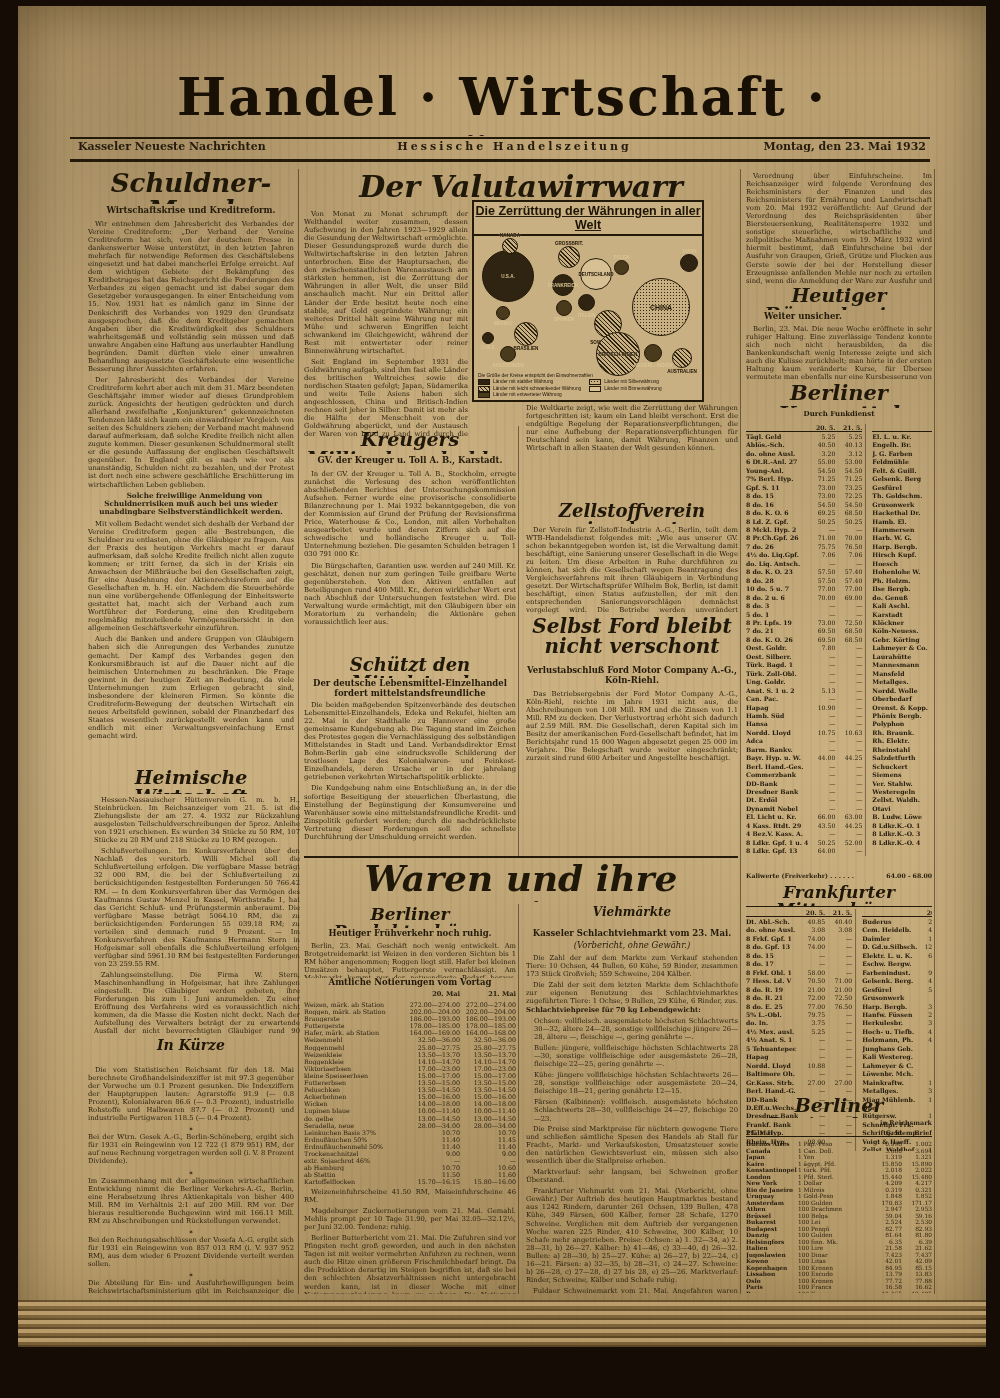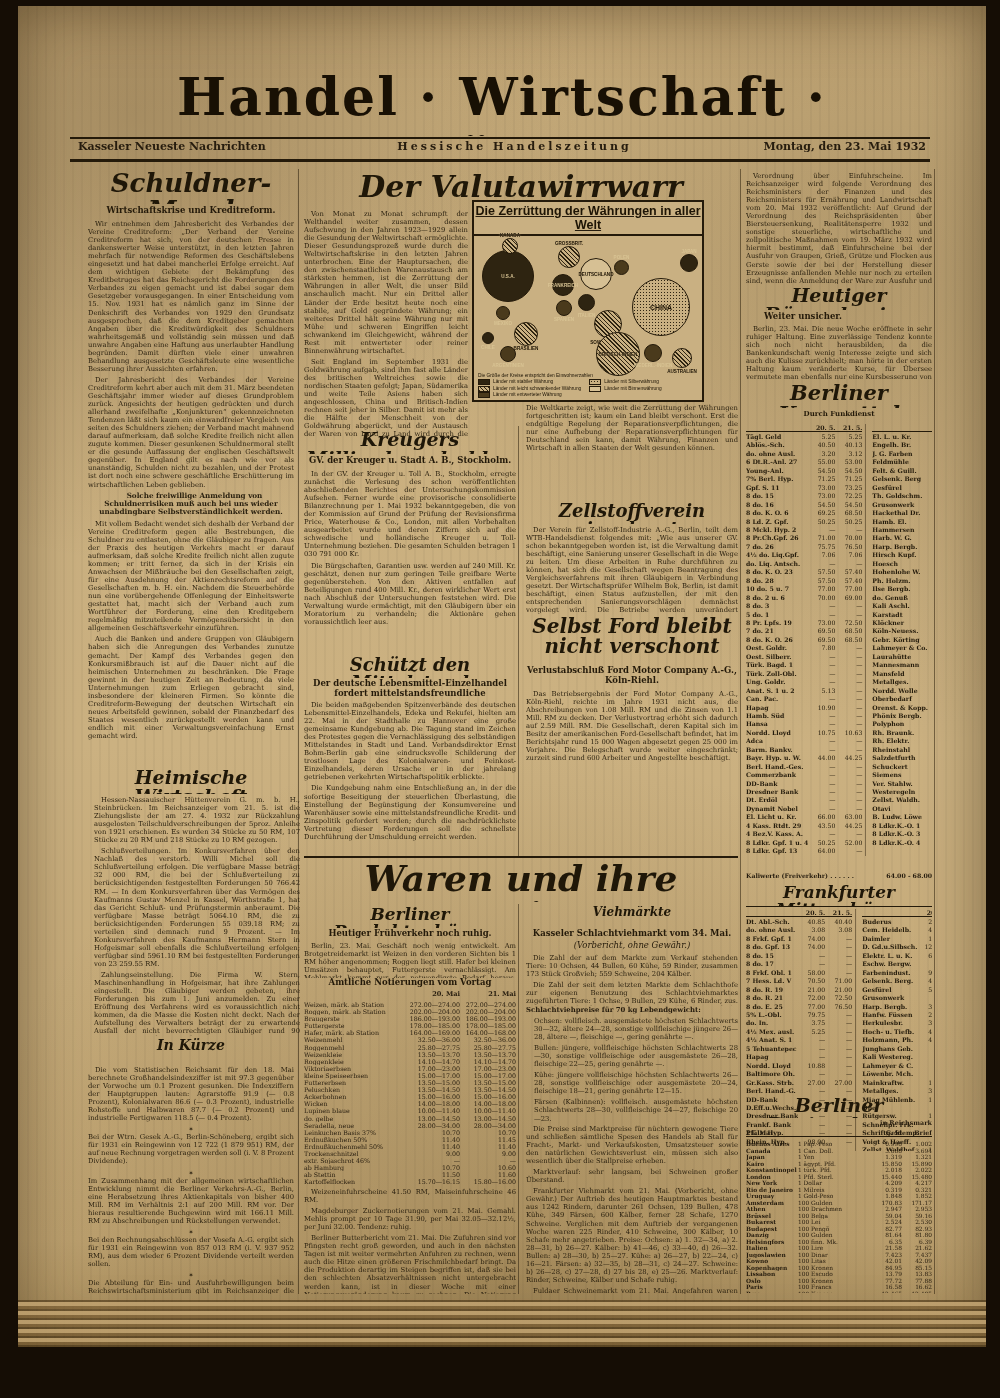--- a/index.html
+++ b/index.html
@@ -228,21 +228,21 @@
               <span>Länder mit Binnenwährung</span>
             </div>
         </div>
       </div>
     </div>
   </div>
 
   <div class="blk" style="left:286px;top:424px;width:212px;height:24px;">
     <div class="hl" style="font-size:19px;">Kreugers Milliardenschulden</div>
   </div>
-  <div class="blk sub" style="left:286px;top:450px;width:212px;height:12px;">GV. der Kreuger u. Stadt A. B., Stockholm.</div>
+  <div class="blk sub" style="left:286px;top:450px;width:212px;height:12px;">GV. der Kreuger u. Toll A. B., Karstadt.</div>
   <div class="blk bt" style="left:286px;top:464px;width:212px;height:182px;">
       <p>In der GV. der Kreuger u. Toll A. B., Stockholm, erregte zunächst die Verlesung des schon veröffentlichten abschließenden Berichtes der Untersuchungskommission Aufsehen. Ferner wurde eine provisorische consolidierte Bilanzrechnung per 1. Mai 1932 bekanntgegeben, die von der Kommission auf Grund der Prüfung der Revisionsfirma Price, Waterhouse &amp; Co., London, mit allen Vorbehalten ausgearbeitet wurde und deren Ziffern sich auf die schwedische und holländische Kreuger u. Toll-Unternehmung beziehen. Die gesamten Schulden betragen 1 030 791 000 Kr.</p>
       <p>Die Bürgschaften, Garantien usw. werden auf 240 Mill. Kr. geschätzt, denen nur zum geringen Teile greifbare Werte gegenüberstehen. Von den Aktiven entfallen auf Beteiligungen rund 400 Mill. Kr., deren wirklicher Wert erst nach Abschluß der Untersuchungen feststehen wird. Die Verwaltung wurde ermächtigt, mit den Gläubigern über ein Moratorium zu verhandeln; die Aktionäre gehen voraussichtlich leer aus.</p>
     </div>
 
   <div class="blk" style="left:286px;top:650px;width:212px;height:22px;">
     <div class="hl" style="font-size:18px;">Schützt den Mittelstand</div>
   </div>
   <div class="blk sub" style="left:286px;top:673px;width:212px;height:20px;">Der deutsche Lebensmittel-Einzelhandel fordert mittelstandsfreundliche Wirtschaftspolitik.</div>
   <div class="blk bt" style="left:286px;top:695px;width:212px;height:150px;">
@@ -421,21 +421,21 @@
     </div>
   <div class="blk bt" style="left:286px;top:1182px;width:212px;height:106px;">
       <p>Weizeneinfuhrscheine 41.50 RM, Maiseinfuhrscheine 46 RM.</p>
       <p>Magdeburger Zuckernotierungen vom 21. Mai. Gemahl. Mehlis prompt per 10 Tage 31.90, per Mai 32.05—32.12½, per Juni 32.00. Tendenz: ruhig.</p>
       <p>Berliner Butterbericht vom 21. Mai. Die Zufuhren sind vor Pfingsten recht groß geworden, und auch in den nächsten Tagen ist mit weiter vermehrten Anfuhren zu rechnen, wenn auch die Hitze einen größeren Frischmilchbedarf bringt. Da die Produktion derartig im Steigen begriffen ist, daß sie bei den schlechten Absatzverhältnissen nicht untergebracht werden kann, ist in dieser Woche mit einer Notierungsveränderung kaum zu rechnen. Die Notierung gab am Donnerstag bereits um 4 RM nach. Die Großhandelspreise des Stadthandels sind heute per 100 Pfund: Inlandsbutter 1. Qual. 131—133 RM, 2. Qual. 124—127 RM; Auslandsbutter, dänische 137 bis 140 RM, kleinere Packungen entsprechender Aufschlag.</p>
     </div>
 
   <div class="blk" style="left:508px;top:900px;width:212px;height:22px;">
     <div class="hl" style="font-size:12px;">Viehmärkte</div>
   </div>
-  <div class="blk sub" style="left:508px;top:923px;width:212px;height:11px;">Kasseler Schlachtviehmarkt vom 34. Mai.</div>
+  <div class="blk sub" style="left:508px;top:923px;width:212px;height:11px;">Kasseler Schlachtviehmarkt vom 23. Mai.</div>
   <div class="blk sub" style="left:508px;top:935px;width:212px;height:11px;font-weight:normal;font-style:italic;">(Vorbericht, ohne Gewähr.)</div>
   <div class="blk bt" style="left:508px;top:948px;width:212px;height:52px;">
       <p>Die Zahl der auf dem Markte zum Verkauf stehenden Tiere: 10 Ochsen, 44 Bullen, 60 Kühe, 59 Rinder, zusammen 173 Stück Großvieh; 559 Schweine, 204 Kälber.</p>
       <p>Die Zahl der seit dem letzten Markte dem Schlachthofe zur eigenen Benutzung des Schlachtviehmarktes zugeführten Tiere: 1 Ochse, 9 Bullen, 29 Kühe, 6 Rinder, zus. 38 Stück Großvieh; 300 Schweine, 77 Kälber, 56 Schafe-Hammel.</p>
     </div>
   <div class="blk" style="left:508px;top:1000px;width:212px;height:10px;font-size:6.9px;font-weight:bold;">Schlachtviehpreise für 70 kg Lebendgewicht:</div>
   <div class="blk bt hang nolead" style="left:508px;top:1011px;width:212px;height:108px;">
       <p>Ochsen: vollfleisch. ausgemästete höchsten Schlachtwerts 30—32, ältere 24—28, sonstige vollfleischige jüngere 26—28, ältere —, fleischige —, gering genährte —.</p>
       <p>Bullen: jüngere, vollfleischige höchsten Schlachtwerts 28—30, sonstige vollfleischige oder ausgemästete 26—28, fleischige 22—25, gering genährte —.</p>
       <p>Kühe: jüngere vollfleischige höchsten Schlachtwerts 26—28, sonstige vollfleischige oder ausgemästete 20—24, fleischige 18—21, gering genährte 12—15.</p>

